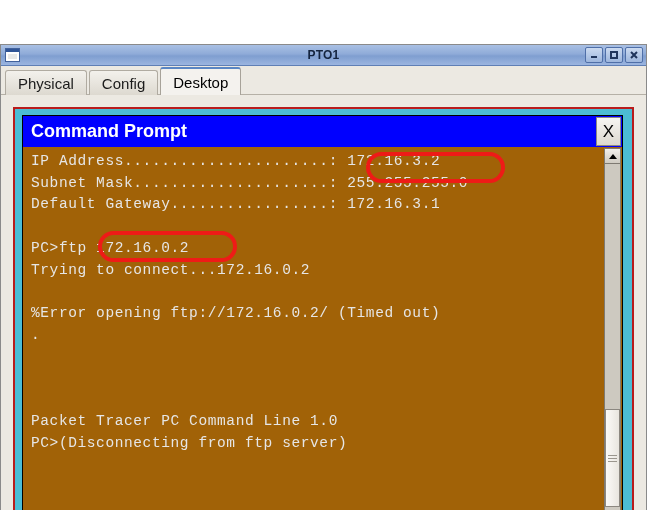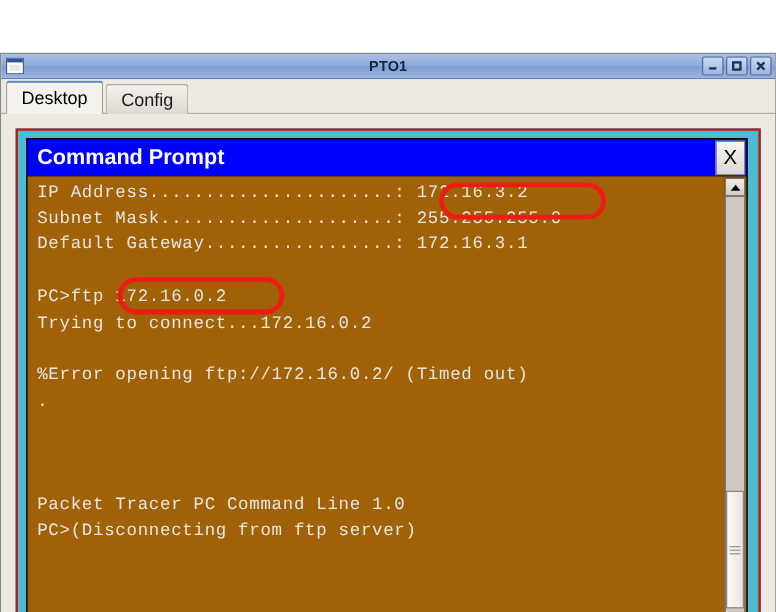--- a/index.html
+++ b/index.html
@@ -293,25 +293,28 @@
       </div>
       <div class="win-btn">
         <svg width="10" height="10" viewBox="0 0 10 10">
           <path d="M2,2 L8,8 M8,2 L2,8" stroke="#20355c" stroke-width="2" fill="none"></path>
         </svg>
       </div>
     </div>
   </div>
 
   <div class="tabbar">
+    <div class="tab">
+      <span>Physical</span>
+    </div>
+    <div class="tab">
+      <span>Config</span>
+    </div>
     <div class="tab active">
       <span>Desktop</span>
-    </div>
-    <div class="tab">
-      <span>Config</span>
     </div>
   </div>
 
   <div class="content-panel">
     <div class="cyan-frame">
 
       <div class="cmd-window">
 
         <div class="cmd-titlebar">
           <div class="cmd-title-text">Command Prompt</div>

